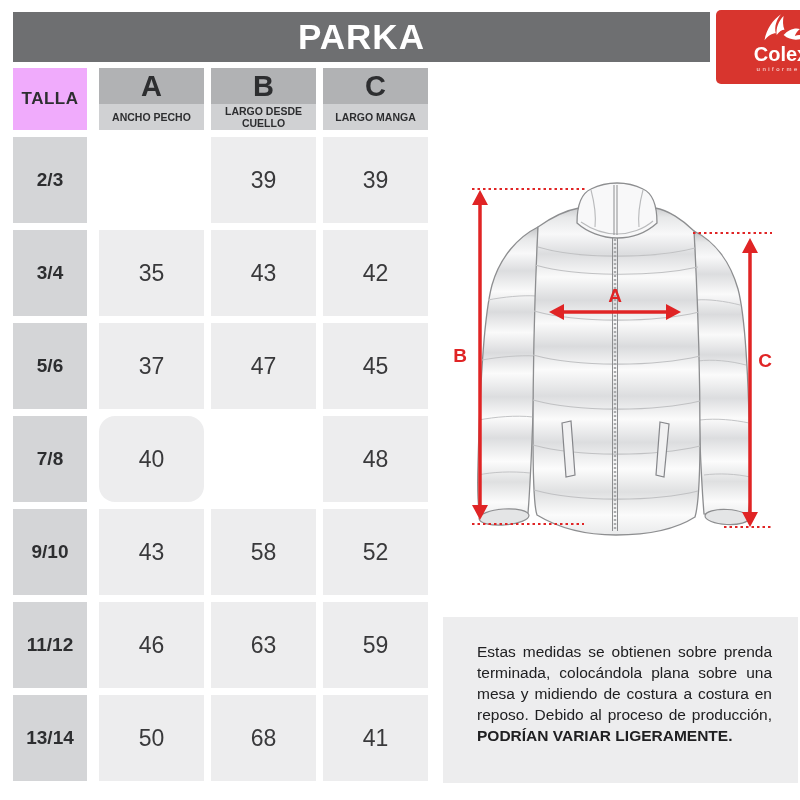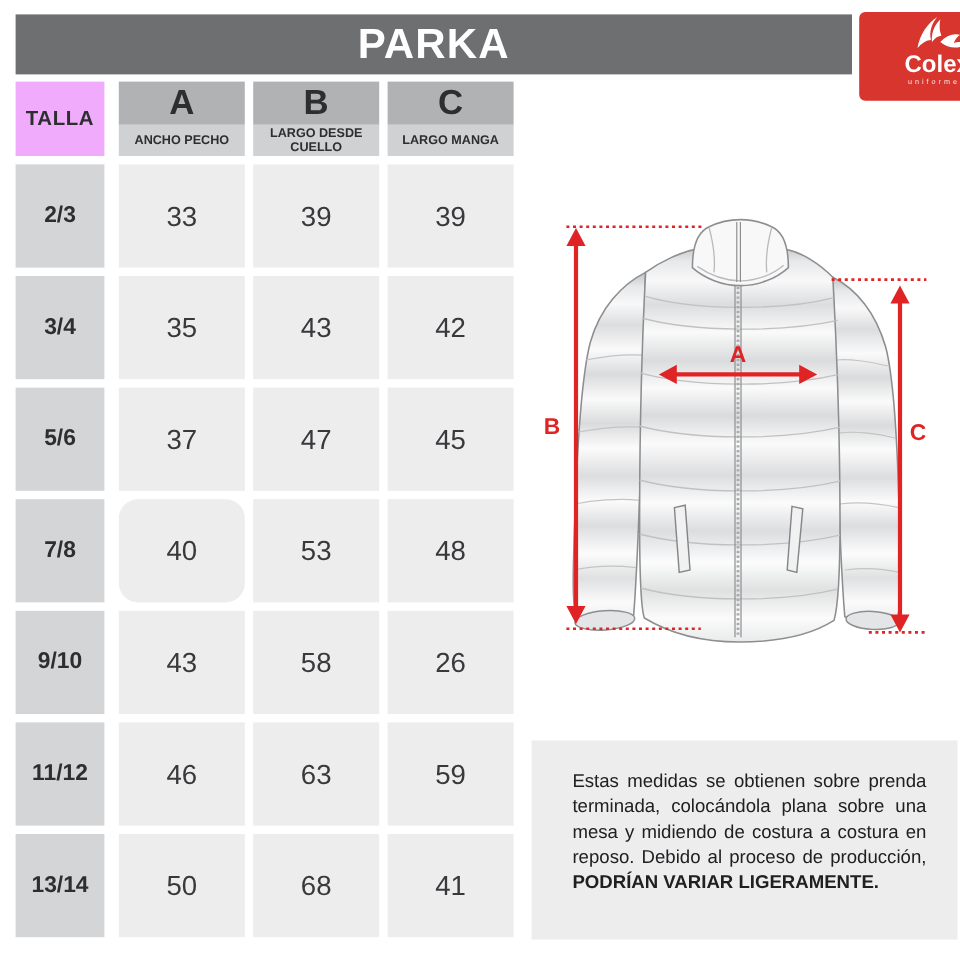--- a/index.html
+++ b/index.html
@@ -86,39 +86,37 @@
     <div class="col-head" style="grid-column:5">
       <div class="letter">B</div>
       <div class="sub">LARGO DESDE CUELLO</div>
     </div>
     <div class="col-head" style="grid-column:7">
       <div class="letter">C</div>
       <div class="sub">LARGO MANGA</div>
     </div>
 
   <div class="cell size-cell" style="grid-area: 2 / 1;">2/3</div>
-      <div class="cell value-cell" style="grid-area: 2 / 3;">33</div>
       <div class="cell value-cell" style="grid-area: 2 / 5;">39</div>
       <div class="cell value-cell" style="grid-area: 2 / 7;">39</div>
       <div class="cell size-cell" style="grid-area: 3 / 1;">3/4</div>
       <div class="cell value-cell" style="grid-area: 3 / 3;">35</div>
       <div class="cell value-cell" style="grid-area: 3 / 5;">43</div>
       <div class="cell value-cell" style="grid-area: 3 / 7;">42</div>
       <div class="cell size-cell" style="grid-area: 4 / 1;">5/6</div>
       <div class="cell value-cell" style="grid-area: 4 / 3;">37</div>
       <div class="cell value-cell" style="grid-area: 4 / 5;">47</div>
       <div class="cell value-cell" style="grid-area: 4 / 7;">45</div>
       <div class="cell size-cell" style="grid-area: 5 / 1;">7/8</div>
       <div class="cell value-cell" style="grid-area: 5 / 3; border-radius: 16px;">40</div>
-      <div class="cell value-cell" style="grid-area: 5 / 5;">53</div>
       <div class="cell value-cell" style="grid-area: 5 / 7;">48</div>
       <div class="cell size-cell" style="grid-area: 6 / 1;">9/10</div>
       <div class="cell value-cell" style="grid-area: 6 / 3;">43</div>
       <div class="cell value-cell" style="grid-area: 6 / 5;">58</div>
-      <div class="cell value-cell" style="grid-area: 6 / 7;">26</div>
+      <div class="cell value-cell" style="grid-area: 6 / 7;">52</div>
       <div class="cell size-cell" style="grid-area: 7 / 1;">11/12</div>
       <div class="cell value-cell" style="grid-area: 7 / 3;">46</div>
       <div class="cell value-cell" style="grid-area: 7 / 5;">63</div>
       <div class="cell value-cell" style="grid-area: 7 / 7;">59</div>
       <div class="cell size-cell" style="grid-area: 8 / 1;">13/14</div>
       <div class="cell value-cell" style="grid-area: 8 / 3;">50</div>
       <div class="cell value-cell" style="grid-area: 8 / 5;">68</div>
       <div class="cell value-cell" style="grid-area: 8 / 7;">41</div>
     </div>
 

